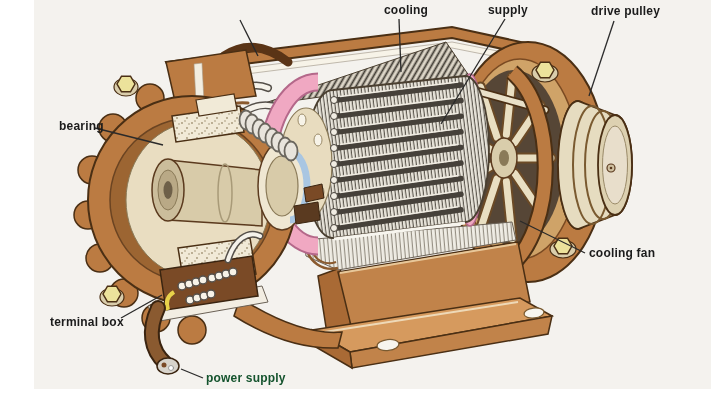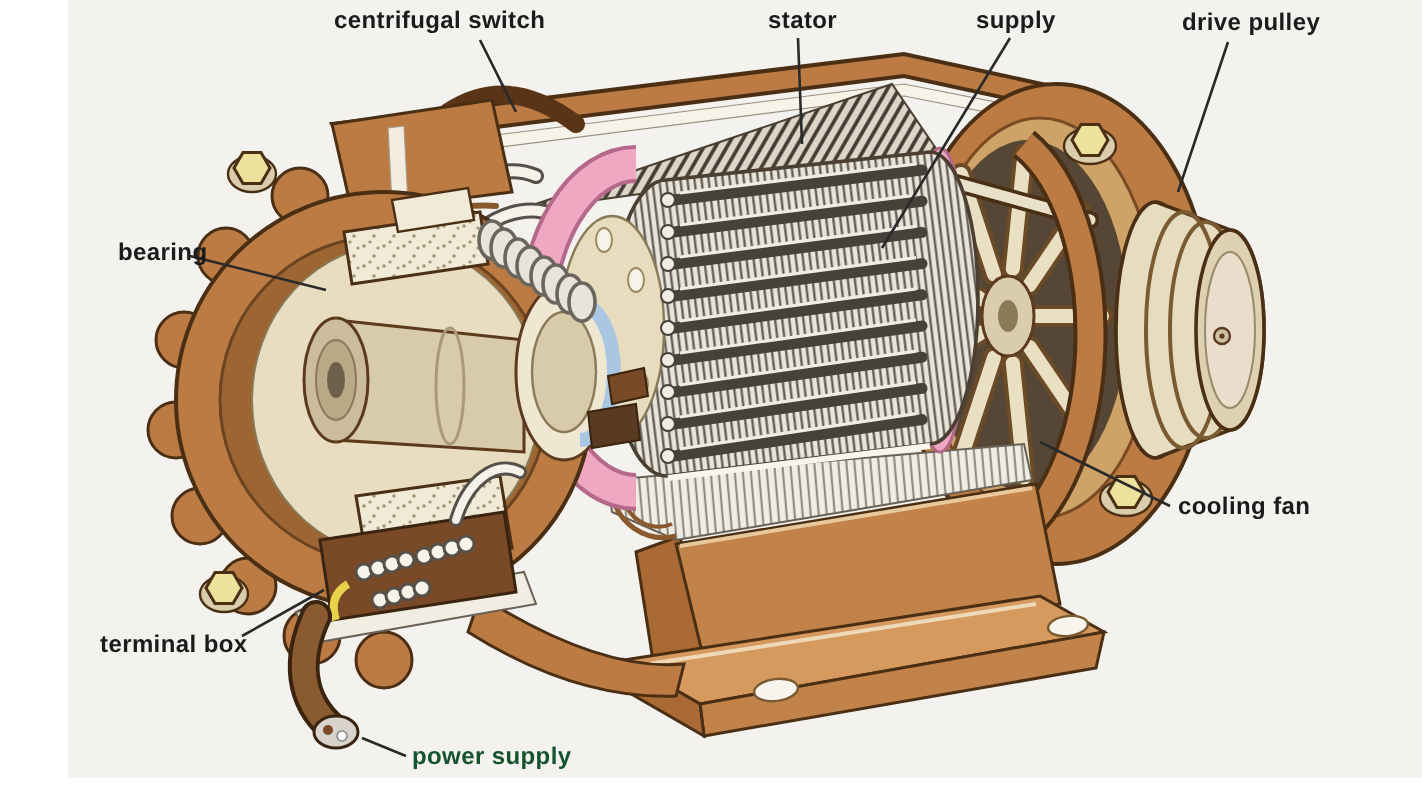--- a/index.html
+++ b/index.html
@@ -288,22 +288,21 @@
     <line x1="399" y1="19" x2="401" y2="72"></line>
     <line x1="505" y1="19" x2="441" y2="124"></line>
     <line x1="614" y1="21" x2="589" y2="96"></line>
     <line x1="95" y1="128" x2="163" y2="145"></line>
     <line x1="585" y1="253" x2="520" y2="221"></line>
     <line x1="121" y1="318" x2="162" y2="295"></line>
     <line x1="203" y1="378" x2="181" y2="369"></line>
   </g>
 </svg>
 
-<div class="part-label" style="left: 167px; top: 3px; color: rgb(27, 27, 27);">centrifugal switch</div>
-<div class="part-label" style="left: 384px; top: 3px; color: rgb(27, 27, 27);">stator</div>
+<div class="part-label" style="left: 384px; top: 3px; color: rgb(27, 27, 27);">cooling</div>
 <div class="part-label" style="left: 488px; top: 3px; color: rgb(27, 27, 27);">supply</div>
 <div class="part-label" style="left: 591px; top: 4px; color: rgb(27, 27, 27);">drive pulley</div>
 <div class="part-label" style="left: 47px; top: 119px; color: rgb(27, 27, 27); padding-left: 12px;">bearing</div>
 <div class="part-label" style="left: 589px; top: 246px; color: rgb(27, 27, 27);">cooling fan</div>
 <div class="part-label" style="left: 50px; top: 315px; color: rgb(27, 27, 27);">terminal box</div>
 <div class="part-label" style="left: 206px; top: 371px; color: #14532d;">power supply</div>
 
 </div>
 
 </body></html>

